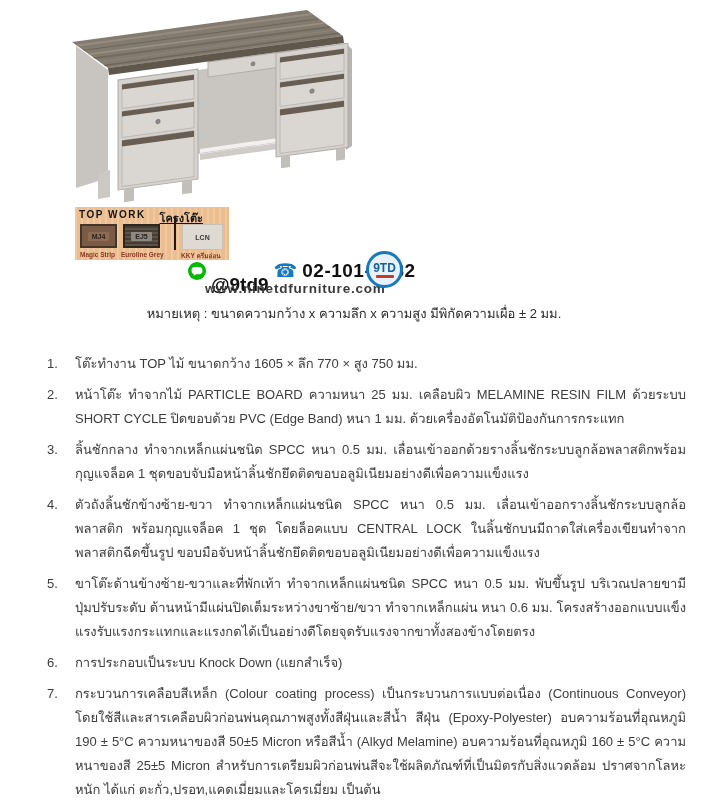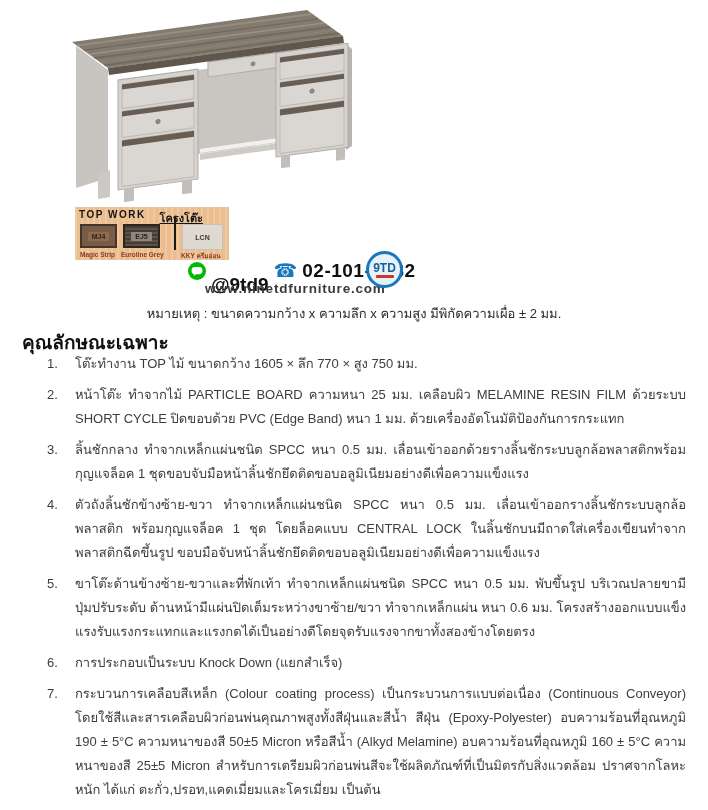--- a/index.html
+++ b/index.html
@@ -164,21 +164,20 @@
     <span class="phone-number">02-101-6232</span>
   </div>
   <div class="website">www.ninetdfurniture.com</div>
   <div class="brand-logo">
     <span class="brand-logo-text">9TD</span>
     <span class="brand-logo-bar"></span>
   </div>
 
   <div class="note-line">หมายเหตุ : ขนาดความกว้าง x ความลึก x ความสูง มีพิกัดความเผื่อ ± 2 มม.</div>
 
-  <div class="spec-heading">คุณลักษณะเฉพาะ</div>
   <ol class="spec-list">
     <li class="spec-item">
       <span class="spec-num">1.</span>
       <span class="spec-text">โต๊ะทำงาน TOP ไม้ ขนาดกว้าง 1605 × ลึก 770 × สูง 750 มม.</span>
     </li>
     <li class="spec-item">
       <span class="spec-num">2.</span>
       <span class="spec-text">หน้าโต๊ะ ทำจากไม้ PARTICLE BOARD ความหนา 25 มม. เคลือบผิว MELAMINE RESIN FILM ด้วยระบบ SHORT CYCLE ปิดขอบด้วย PVC (Edge Band) หนา 1 มม. ด้วยเครื่องอัตโนมัติป้องกันการกระแทก</span>
     </li>
     <li class="spec-item">

